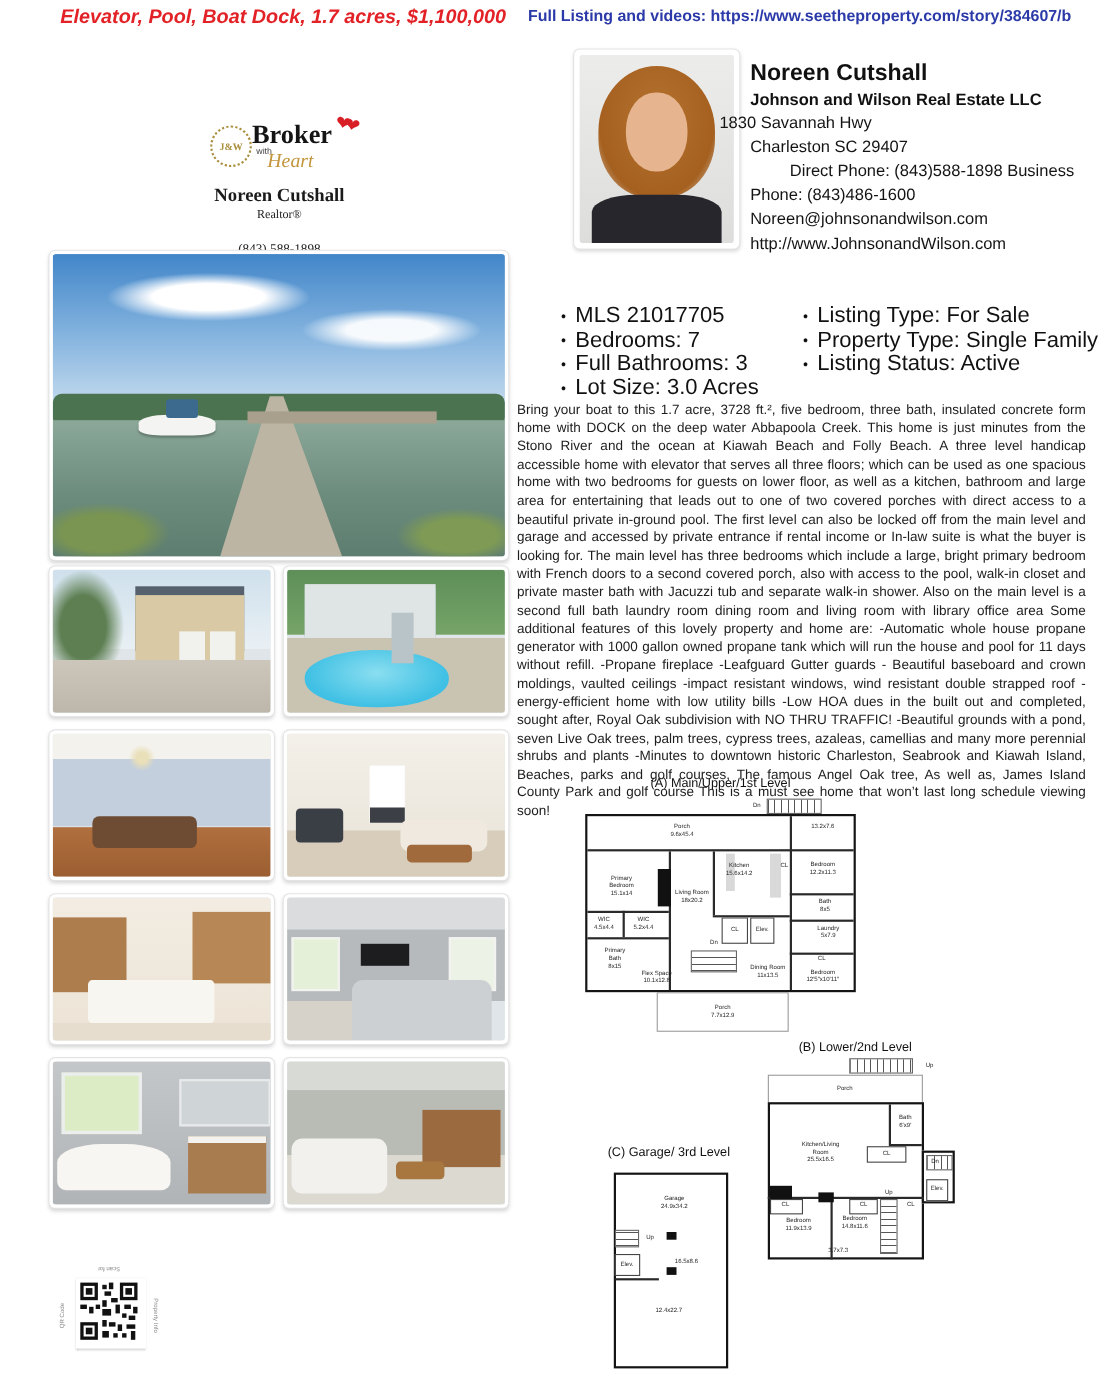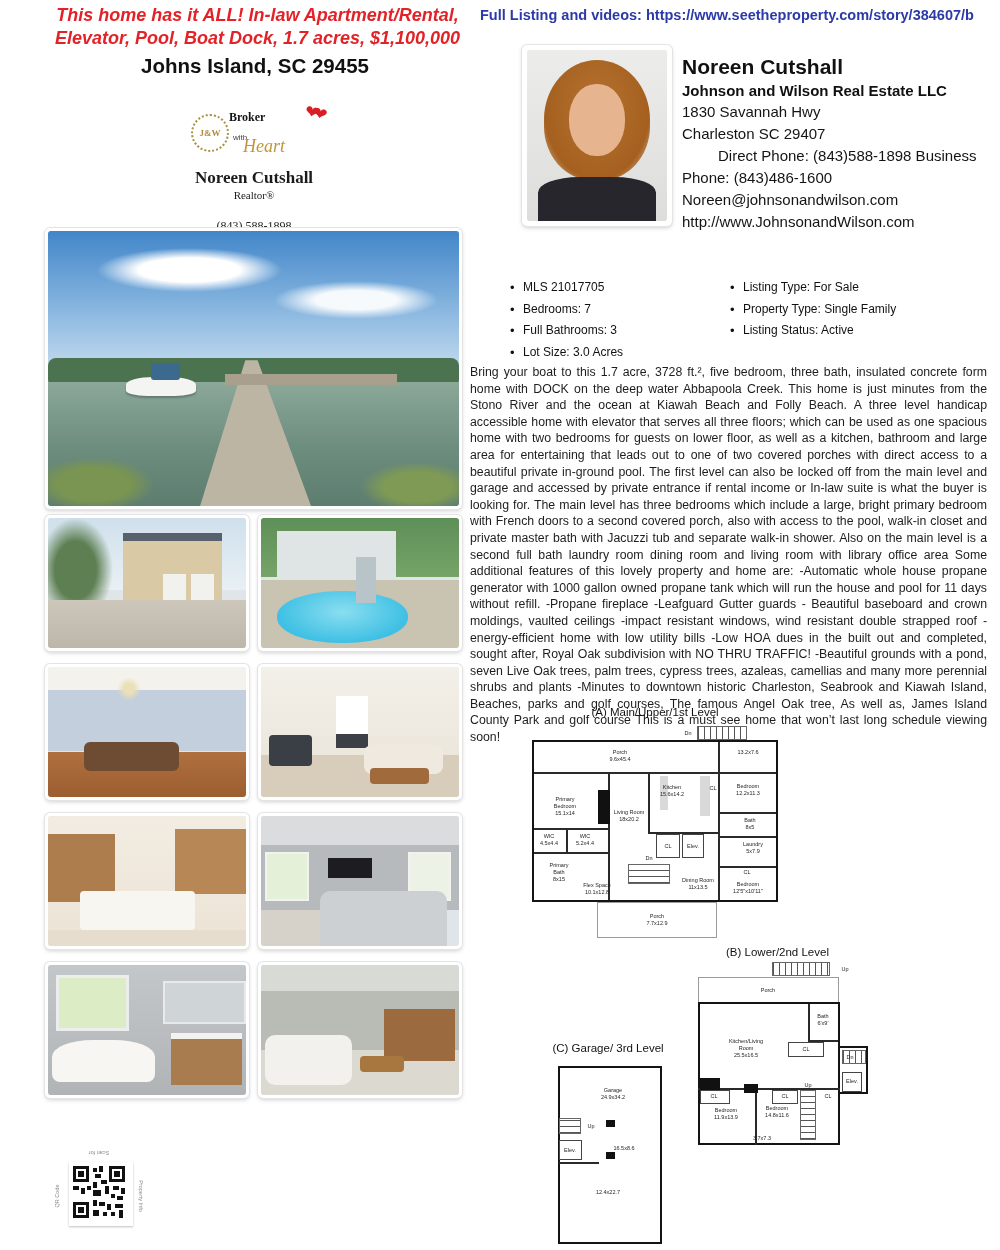--- a/index.html
+++ b/index.html
@@ -14,21 +14,21 @@
 
   
   .address{left:45px;top:53px;width:420px;text-align:center;font-size:20.5px;font-weight:700;
            line-height:26px;color:#111;}
   .logo-card{left:185px;top:106px;width:138px;height:120px;background:#fff;text-align:center;}
   .logo-row{position:relative;height:58px;}
   .laurel{position:absolute;left:6px;top:8px;width:34px;height:34px;border:2px dotted #a98f3e;
           border-radius:50%;color:#a98f3e;font-family:"Liberation Serif",serif;font-size:9px;
           font-weight:700;line-height:34px;text-align:center;}
   .broker-word{position:absolute;left:44px;top:4px;font-family:"Liberation Serif",serif;
-               font-size:12px;font-weight:700;color:#141414;}
+               font-size:24px;font-weight:700;color:#141414;}
   .with-word{position:absolute;left:48px;top:27px;font-size:8px;color:#444;}
   .heart-word{position:absolute;left:58px;top:30px;font-family:"Liberation Serif",serif;
               font-style:italic;font-size:18px;color:#c3953c;}
   .hearts{position:absolute;right:2px;top:-4px;color:#d81f26;font-size:17px;
           transform:rotate(12deg);letter-spacing:-6px;}
   .logo-agent{font-family:"Liberation Serif",serif;font-size:17px;font-weight:700;color:#1b1b1b;
               margin-top:4px;}
   .logo-role{font-family:"Liberation Serif",serif;font-size:11px;color:#222;margin-top:1px;}
   .logo-phone{font-family:"Liberation Serif",serif;font-size:12px;color:#222;margin-top:18px;}
 
@@ -38,21 +38,21 @@
   .ph{position:relative;width:100%;height:100%;overflow:hidden;border-radius:3px;background:#dfe5e8;}
   .ly{position:absolute;}
 
   
   .agent-name{left:682px;top:55px;width:310px;font-size:21px;font-weight:700;color:#111;}
   .agent-co{left:682px;top:82px;width:310px;font-size:15px;font-weight:700;color:#111;}
   .agent-line{width:310px;font-size:15px;color:#141414;}
 
   
   .blist{position:absolute;margin:0;padding:0;list-style:none;}
-  .blist li{position:relative;padding-left:15px;font-size:12px;line-height:21.5px;color:#111;}
+  .blist li{position:relative;padding-left:15px;font-size:20px;line-height:21.5px;color:#111;}
   .blist li::before{content:"\2022";position:absolute;left:2px;top:0;font-size:13px;}
 
   .desc{left:470px;top:364px;width:517px;font-size:12.3px;line-height:16.6px;
         text-align:justify;color:#1d1d1d;}
 
   
   .plan-title{position:absolute;text-align:center;font-size:11.5px;color:#111;}
   .wall{position:absolute;box-sizing:border-box;border:2px solid #141414;background:#fff;}
   .gwall{position:absolute;box-sizing:border-box;border:1.5px solid #9b9b9b;background:#fff;}
   .iline{position:absolute;background:#2a2a2a;}
@@ -72,27 +72,25 @@
   .qr-top{left:50%;top:2px;transform:translateX(-50%) rotate(180deg);}
   .qr-left{left:-2px;top:50%;writing-mode:vertical-rl;transform:translateY(-50%) rotate(180deg);}
   .qr-right{right:-2px;top:50%;writing-mode:vertical-rl;transform:translateY(-50%);}
   .qr-box{position:absolute;left:13px;top:14px;width:60px;height:60px;background:#fff;
           box-shadow:0 1px 2px rgba(0,0,0,.25);padding:2px;}
 </style>
 </head>
 <body>
 
 <div class="abs tagline">
-  <div>This home has it ALL!  In-law Apartment/Rental,</div>
   <div>Elevator, Pool, Boat Dock, 1.7 acres, $1,100,000</div>
 </div>
 <div class="abs listing-link">Full Listing and videos: https://www.seetheproperty.com/story/384607/b</div>
 
 <div class="abs address">
-  <div>Johns Island, SC 29455</div>
 </div>
 
 <div class="abs logo-card">
   <div class="logo-row">
     <span class="laurel">J&amp;W</span>
     <span class="broker-word">Broker</span>
     <span class="with-word">with</span>
     <span class="heart-word">Heart</span>
     <span class="hearts">❤❤</span>
   </div>
@@ -200,21 +198,21 @@
 <div class="frame" style="left:522px;top:45px;width:150px;height:181px;padding:5px">
   <div class="ph">
     <div class="ly" style="left:0;top:0;width:100%;height:100%;background:linear-gradient(180deg,#ececea,#dddddb)"></div>
     <div class="ly" style="left:12%;top:6%;width:76%;height:70%;background:radial-gradient(ellipse at 50% 40%,#b5722f 0%,#a5601f 70%,rgba(165,96,31,0) 100%);border-radius:50% 50% 45% 45%"></div>
     <div class="ly" style="left:30%;top:20%;width:40%;height:42%;background:#e6b48e;border-radius:48%"></div>
     <div class="ly" style="left:8%;top:74%;width:84%;height:26%;background:#26262c;border-radius:35% 35% 0 0"></div>
   </div>
 </div>
 <div class="abs agent-name">Noreen Cutshall</div>
 <div class="abs agent-co">Johnson and Wilson Real Estate LLC</div>
-<div class="abs agent-line" style="left:682px;top:103px">1830 Savannah Hwy</div>
+<div class="abs agent-line" style="left:654px;top:103px">1830 Savannah Hwy</div>
 <div class="abs agent-line" style="left:682px;top:125px">Charleston SC 29407</div>
 <div class="abs agent-line" style="left:718px;top:147px">Direct Phone: (843)588-1898 Business</div>
 <div class="abs agent-line" style="left:682px;top:169px">Phone: (843)486-1600</div>
 <div class="abs agent-line" style="left:682px;top:191px">Noreen@johnsonandwilson.com</div>
 <div class="abs agent-line" style="left:682px;top:213px">http://www.JohnsonandWilson.com</div>
 
 <ul class="blist" style="left:508px;top:277px">
   <li>MLS 21017705</li>
   <li>Bedrooms: 7</li>
   <li>Full Bathrooms: 3</li>

